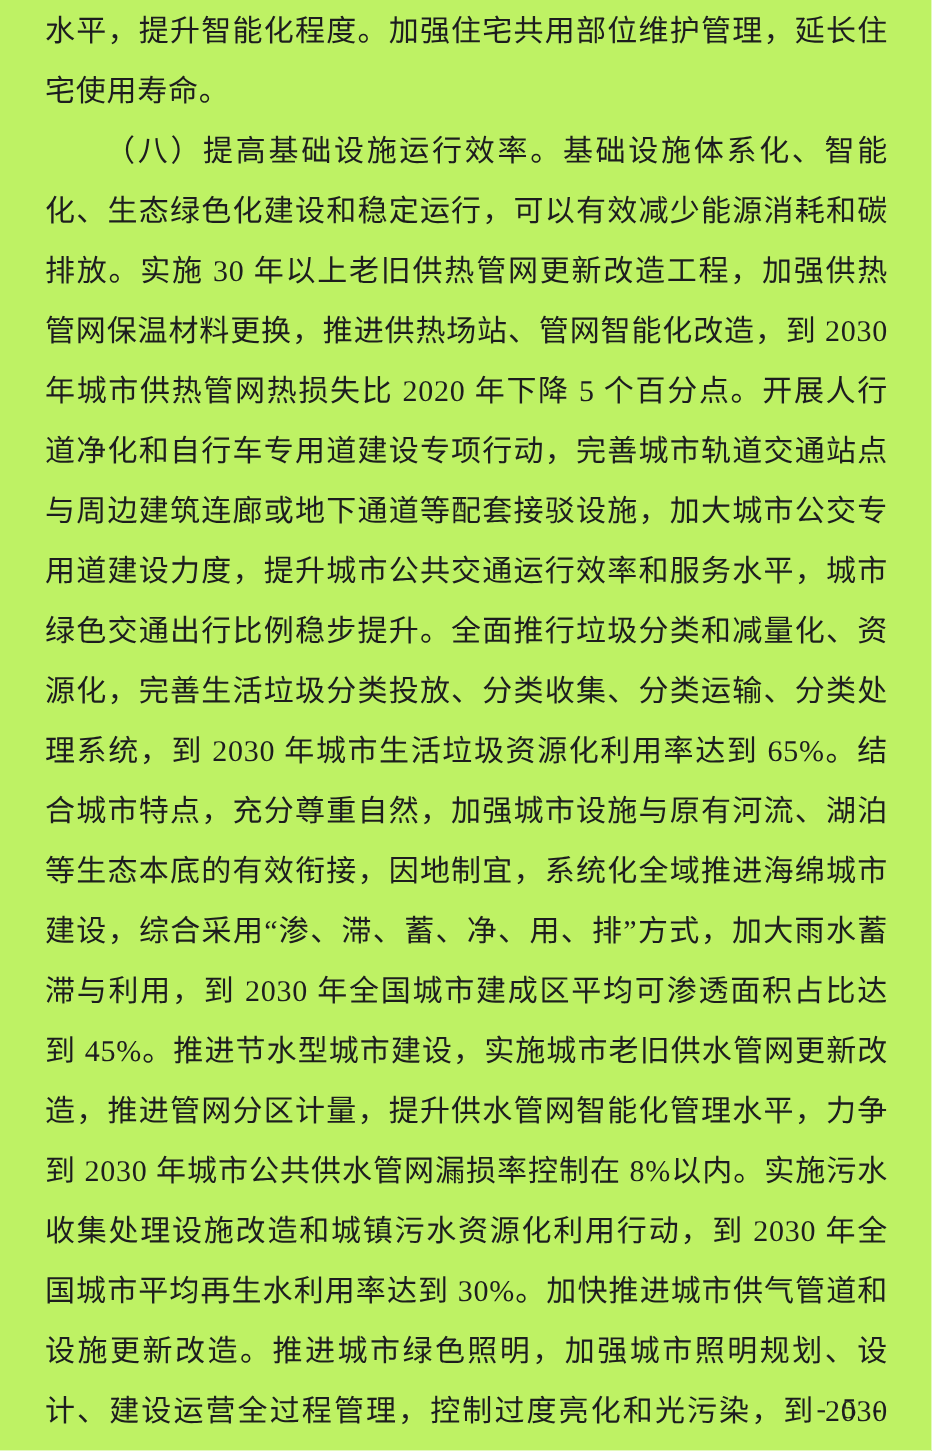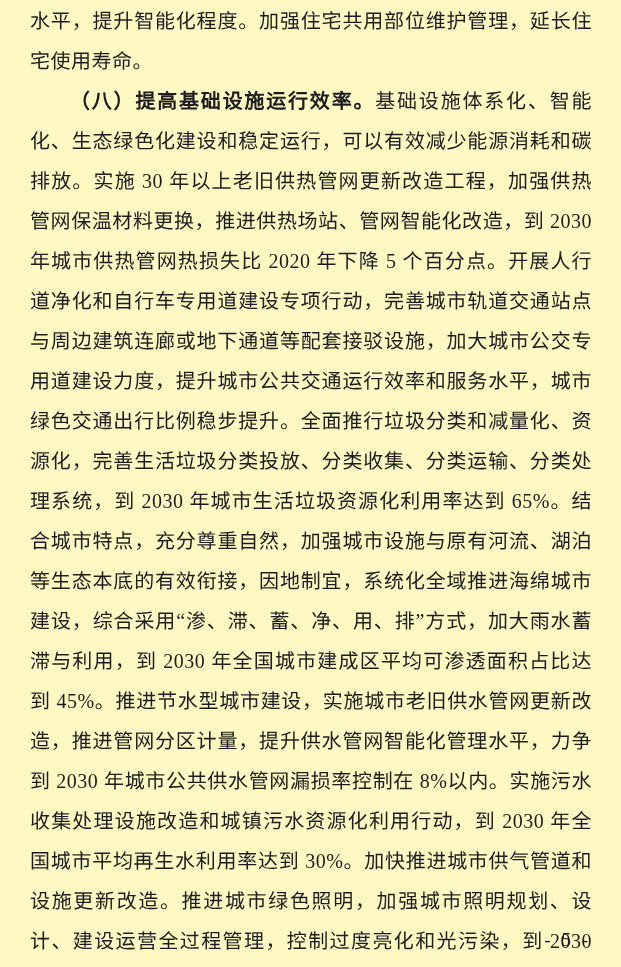--- a/index.html
+++ b/index.html
@@ -5,39 +5,39 @@
   html, body {
     margin: 0;
     padding: 0;
     background: #ffffff;
   }
   .page {
     position: relative;
     width: 621px;
     height: 967px;
     box-sizing: border-box;
-    background: #fef9c3;
+    background: #bef264;
     overflow: hidden;
     padding: 1px 29px 0 30px;
     font-family: "Liberation Serif", "DejaVu Serif", serif;
     font-size: 20px;
     line-height: 40px;
     color: #1d1d1f;
   }
   .para {
     margin: 0;
     text-align: justify;
     text-justify: inter-ideograph;
     letter-spacing: 0.5px;
   }
   .para.indented {
     text-indent: 2em;
   }
   .section-heading {
-    font-weight: bold;
+    font-weight: normal;
   }
   .page-number {
     position: absolute;
     right: 30px;
     bottom: 16px;
     font-size: 19px;
     line-height: 22px;
     letter-spacing: 3px;
     color: #1d1d1f;
     font-family: "Liberation Serif", "DejaVu Serif", serif;

